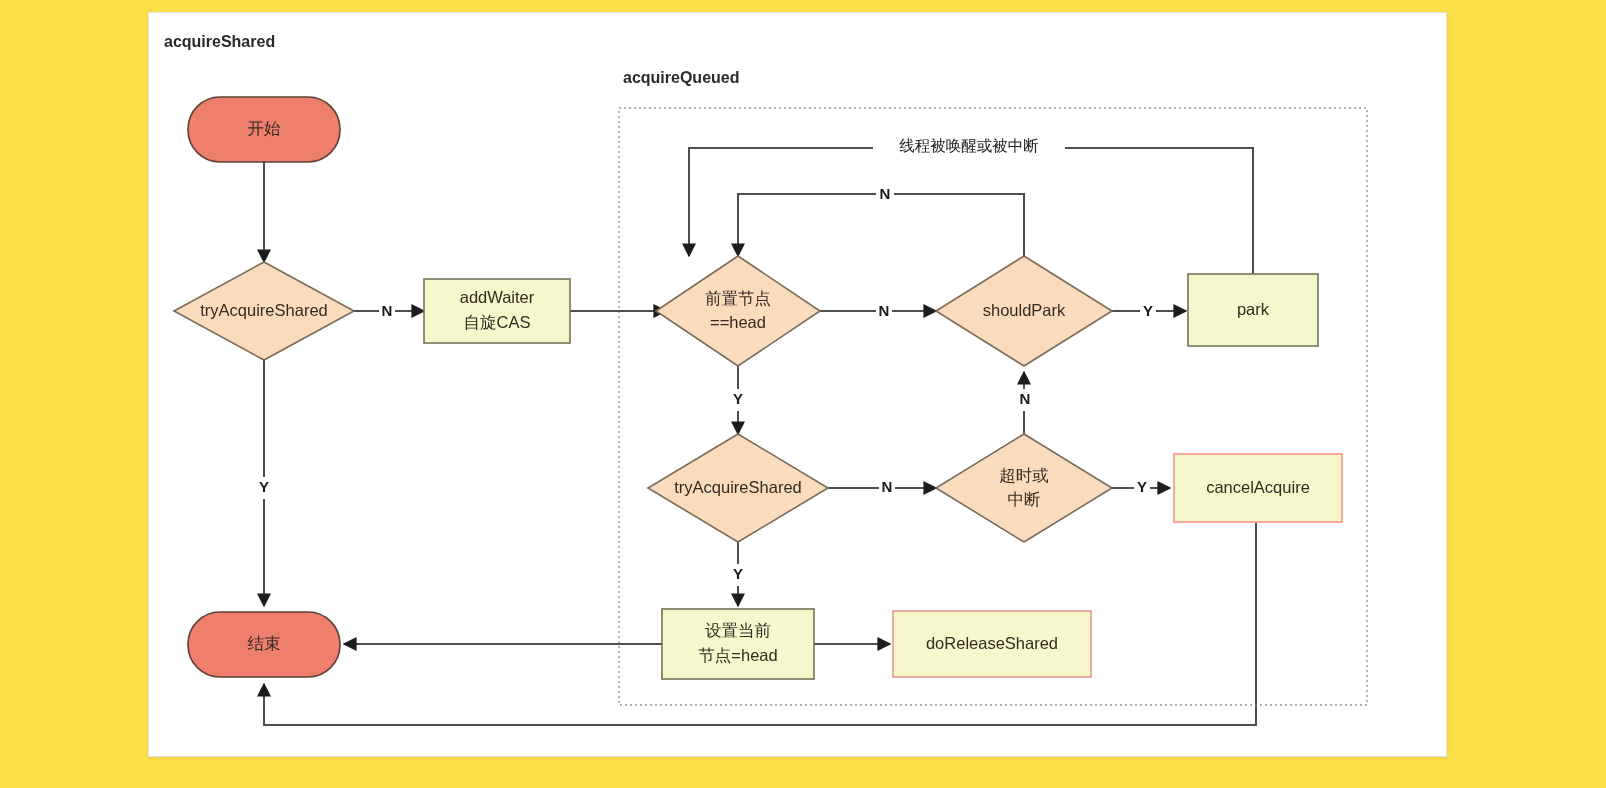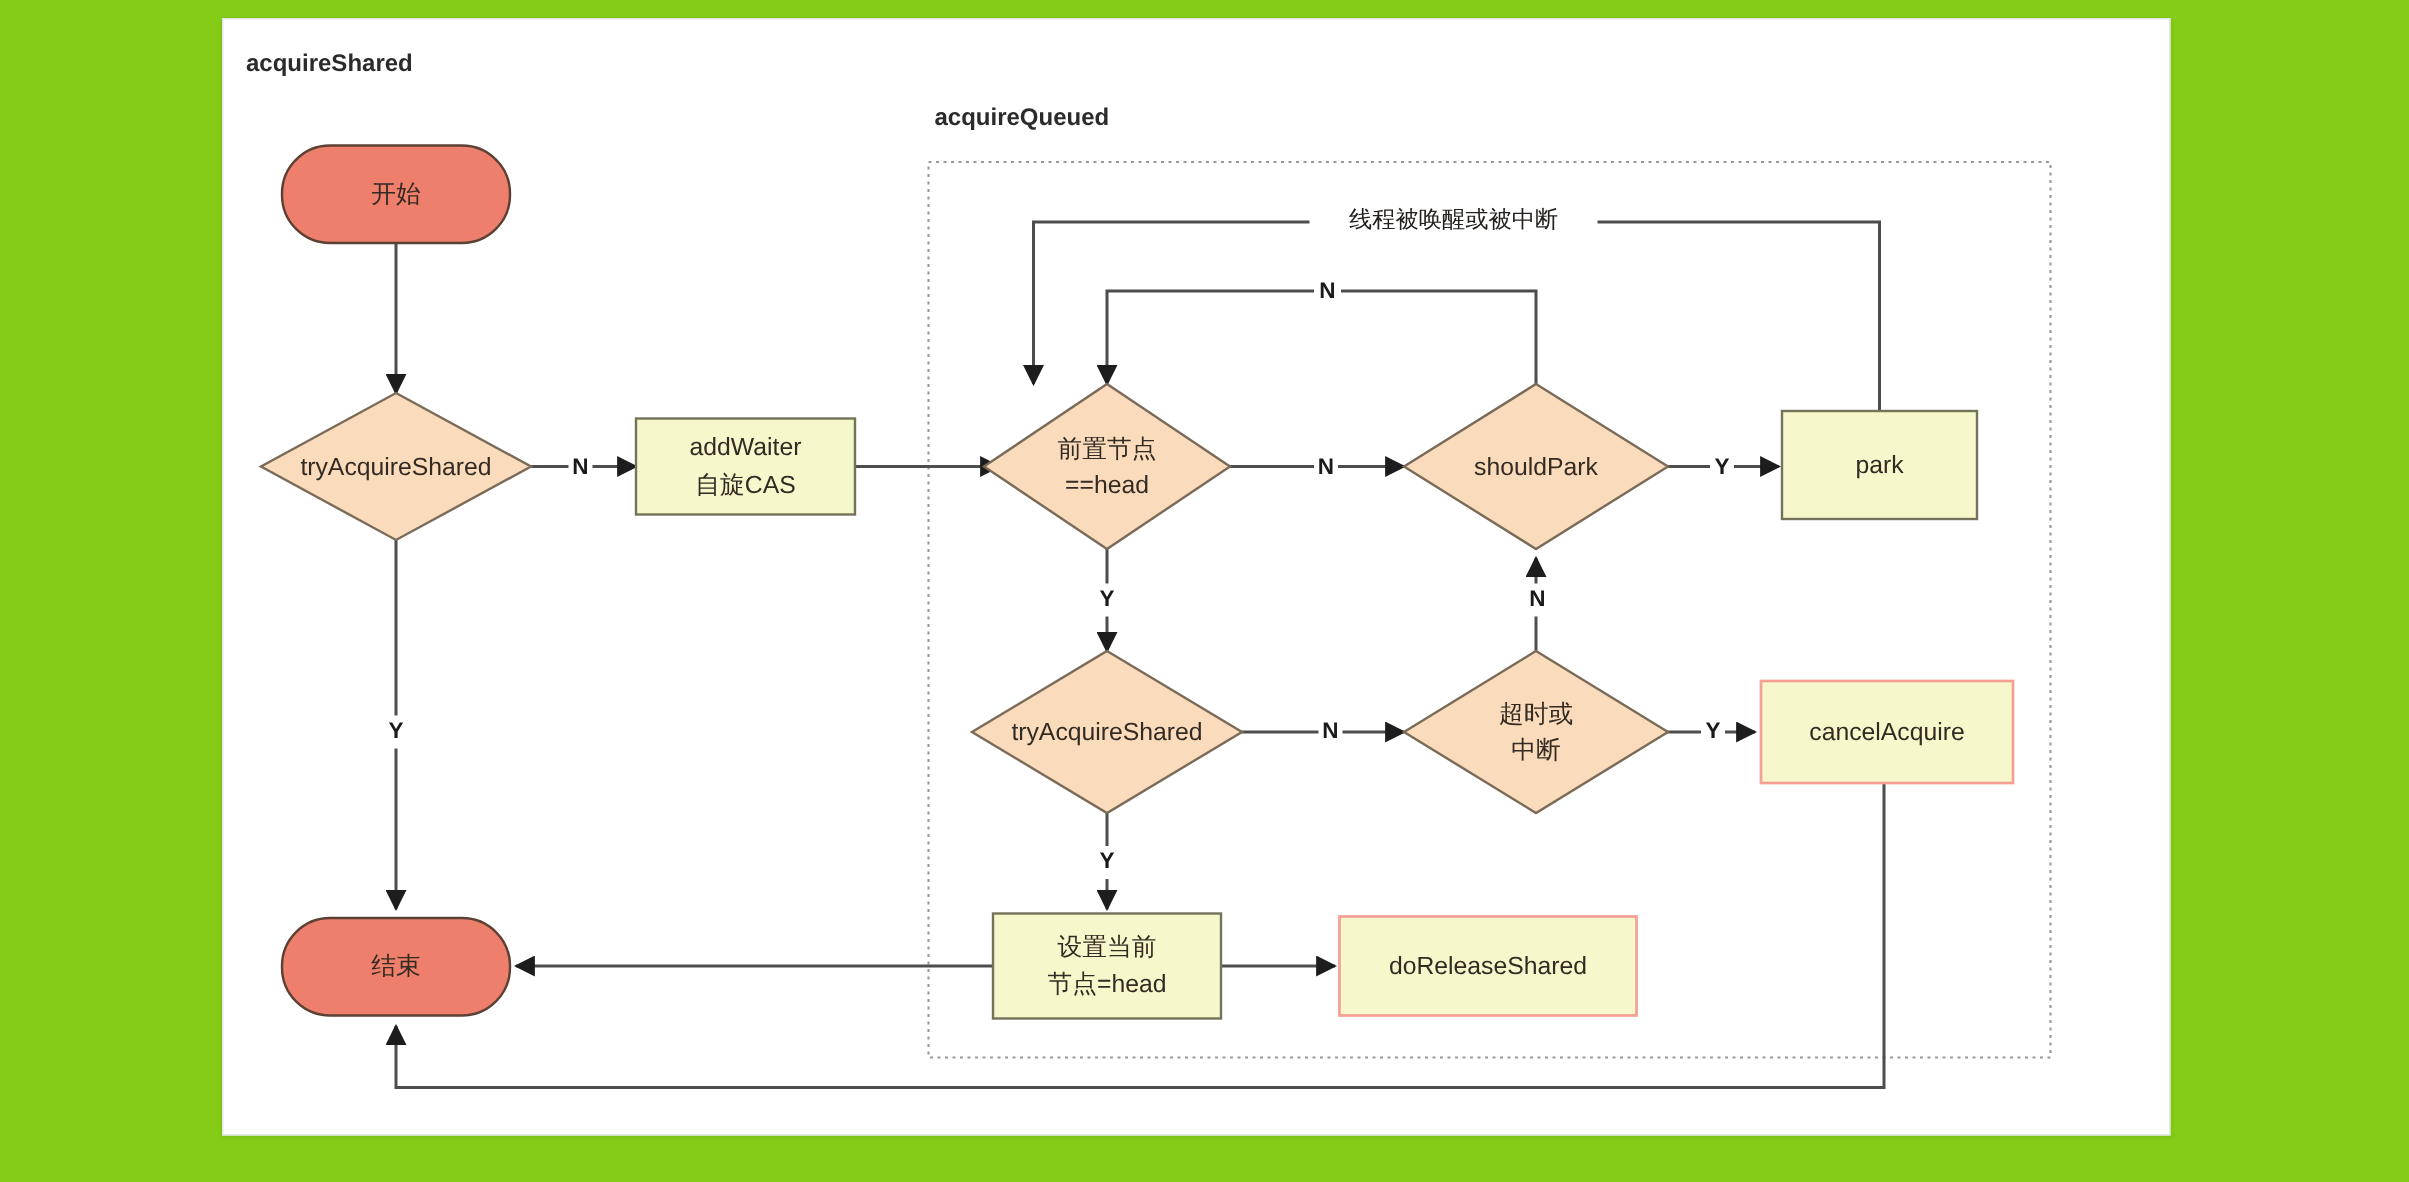--- a/index.html
+++ b/index.html
@@ -5,21 +5,21 @@
   html, body {
     margin: 0;
     padding: 0;
     background: #f4f5f7;
     font-family: "Liberation Sans", "DejaVu Sans", sans-serif;
   }
   #stage {
     position: relative;
     width: 1606px;
     height: 788px;
-    background: #84cc16;
+    background: #fde047;
     overflow: hidden;
   }
   #panel {
     position: absolute;
     left: 148px;
     top: 12px;
     width: 1299px;
     height: 745px;
     background: #ffffff;
     border: 1px solid #e3e5e8;

